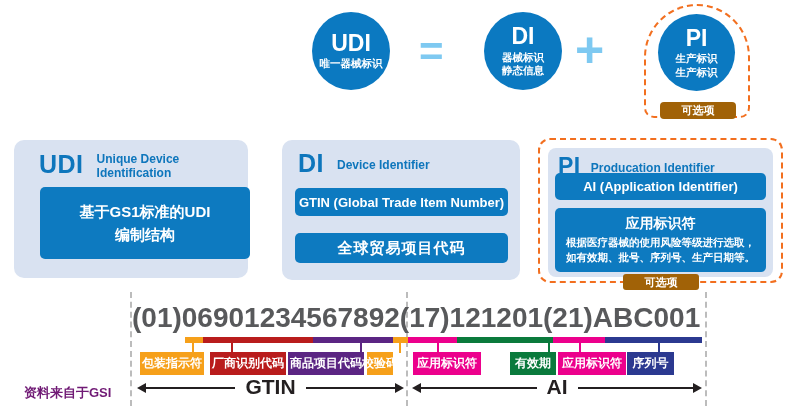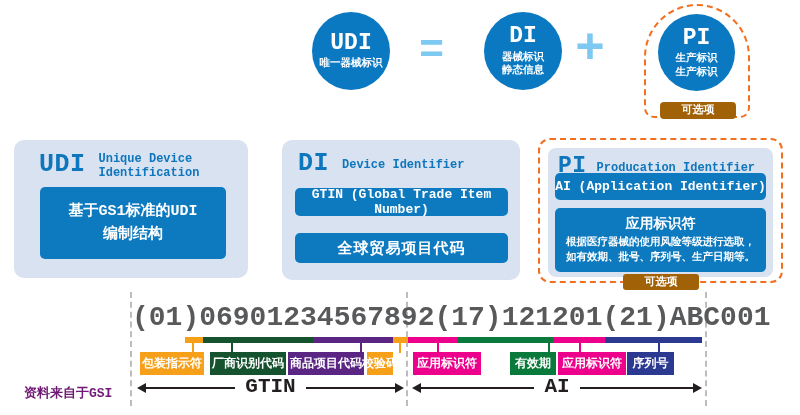--- a/index.html
+++ b/index.html
@@ -1,17 +1,17 @@
 <!DOCTYPE html>
 <html><head>
 <meta charset="utf-8">
 <style>
   html,body{margin:0;padding:0;background:#fff;}
   .stage{position:relative;width:800px;height:415px;background:#fff;overflow:hidden;
-         font-family:Liberation Mono, monospace;}
+         font-family:Liberation Sans, sans-serif;}
 
   
   .circle{position:absolute;border-radius:50%;background:#0b79c1;color:#fff;
           display:flex;flex-direction:column;align-items:center;justify-content:center;
           text-align:center;}
   .c-udi{left:312px;top:12px;width:78px;height:78px;}
   .c-di {left:484px;top:12px;width:78px;height:78px;}
   .c-pi {left:658px;top:14px;width:77px;height:77px;}
   .c-title{font-size:23px;font-weight:bold;line-height:1.1;}
   .c-sub{font-size:10.5px;font-weight:bold;line-height:1.3;margin-top:1px;}
@@ -37,37 +37,37 @@
   .p-head{display:flex;align-items:center;gap:13px;color:#0e76bc;}
   .panel-udi .p-head{padding:9px 0 0 25px;}
   .panel-di  .p-head{padding:9px 0 0 16px;}
   .panel-pi  .p-head{padding:5px 0 0 10px;gap:10px;}
   .p-title{font-size:25px;font-weight:bold;letter-spacing:0.5px;}
   .panel-pi .p-title{font-size:23px;}
   .p-sub{font-size:12px;font-weight:bold;margin-top:3px;}
 
   .bluebox{position:absolute;background:#0d7ac0;color:#ffffff;border-radius:5px;
            display:flex;flex-direction:column;align-items:center;justify-content:center;text-align:center;}
-  .udi-box{left:26px;top:47px;width:186px;height:72px;font-size:15px;font-weight:bold;line-height:1.55;}
+  .udi-box{left:26px;top:47px;width:210px;height:72px;font-size:15px;font-weight:bold;line-height:1.55;}
   .di-box1{left:13px;top:48px;width:213px;height:28px;font-size:13px;font-weight:bold;}
   .di-box2{left:13px;top:93px;width:213px;height:30px;font-size:15px;font-weight:bold;letter-spacing:1px;}
   .pi-box1{left:7px;top:25px;width:211px;height:27px;font-size:13px;font-weight:bold;}
   .pi-box2{left:7px;top:60px;width:211px;height:64px;}
   .pi-box2-title{font-size:14px;font-weight:bold;margin-bottom:2px;}
   .pi-box2-line{font-size:10.5px;font-weight:bold;line-height:1.4;}
 
   
   .vdash{position:absolute;top:292px;height:114px;width:0;border-left:2px dashed #bcbcbc;}
   .vd1{left:130px}.vd2{left:406px}.vd3{left:705px}
 
   .code{position:absolute;left:132px;top:302px;font-size:28px;font-weight:bold;color:#58595b;
         white-space:nowrap;letter-spacing:0;}
 
   .seg{position:absolute;top:337px;height:6px;}
-  .bg-amber{background:#f6a01a}.bg-cyan{background:#14532d}.bg-purple{background:#5b2583}
+  .bg-amber{background:#f6a01a}.bg-cyan{background:#b91c1c}.bg-purple{background:#5b2583}
   .bg-magenta{background:#ec008c}.bg-green{background:#0a7a3c}.bg-navy{background:#2b3990}
   .seg1{left:185px;width:18px}.seg2{left:203px;width:110px}.seg3{left:313px;width:80px}
   .seg4{left:393px;width:15px}.seg5{left:408px;width:49px}.seg6{left:457px;width:96px}
   .seg7{left:553px;width:52px}.seg8{left:605px;width:97px}
 
   .conn{position:absolute;top:343px;height:10px;width:2px;}
   .cn1{left:192px}.cn2{left:231px}.cn3{left:360px}.cn4{left:399px}
   .cn5{left:437px}.cn6{left:548px}.cn7{left:579px}.cn8{left:658px}
 
   .lbl{position:absolute;top:352px;height:23px;color:#fff;font-weight:bold;font-size:12px;

